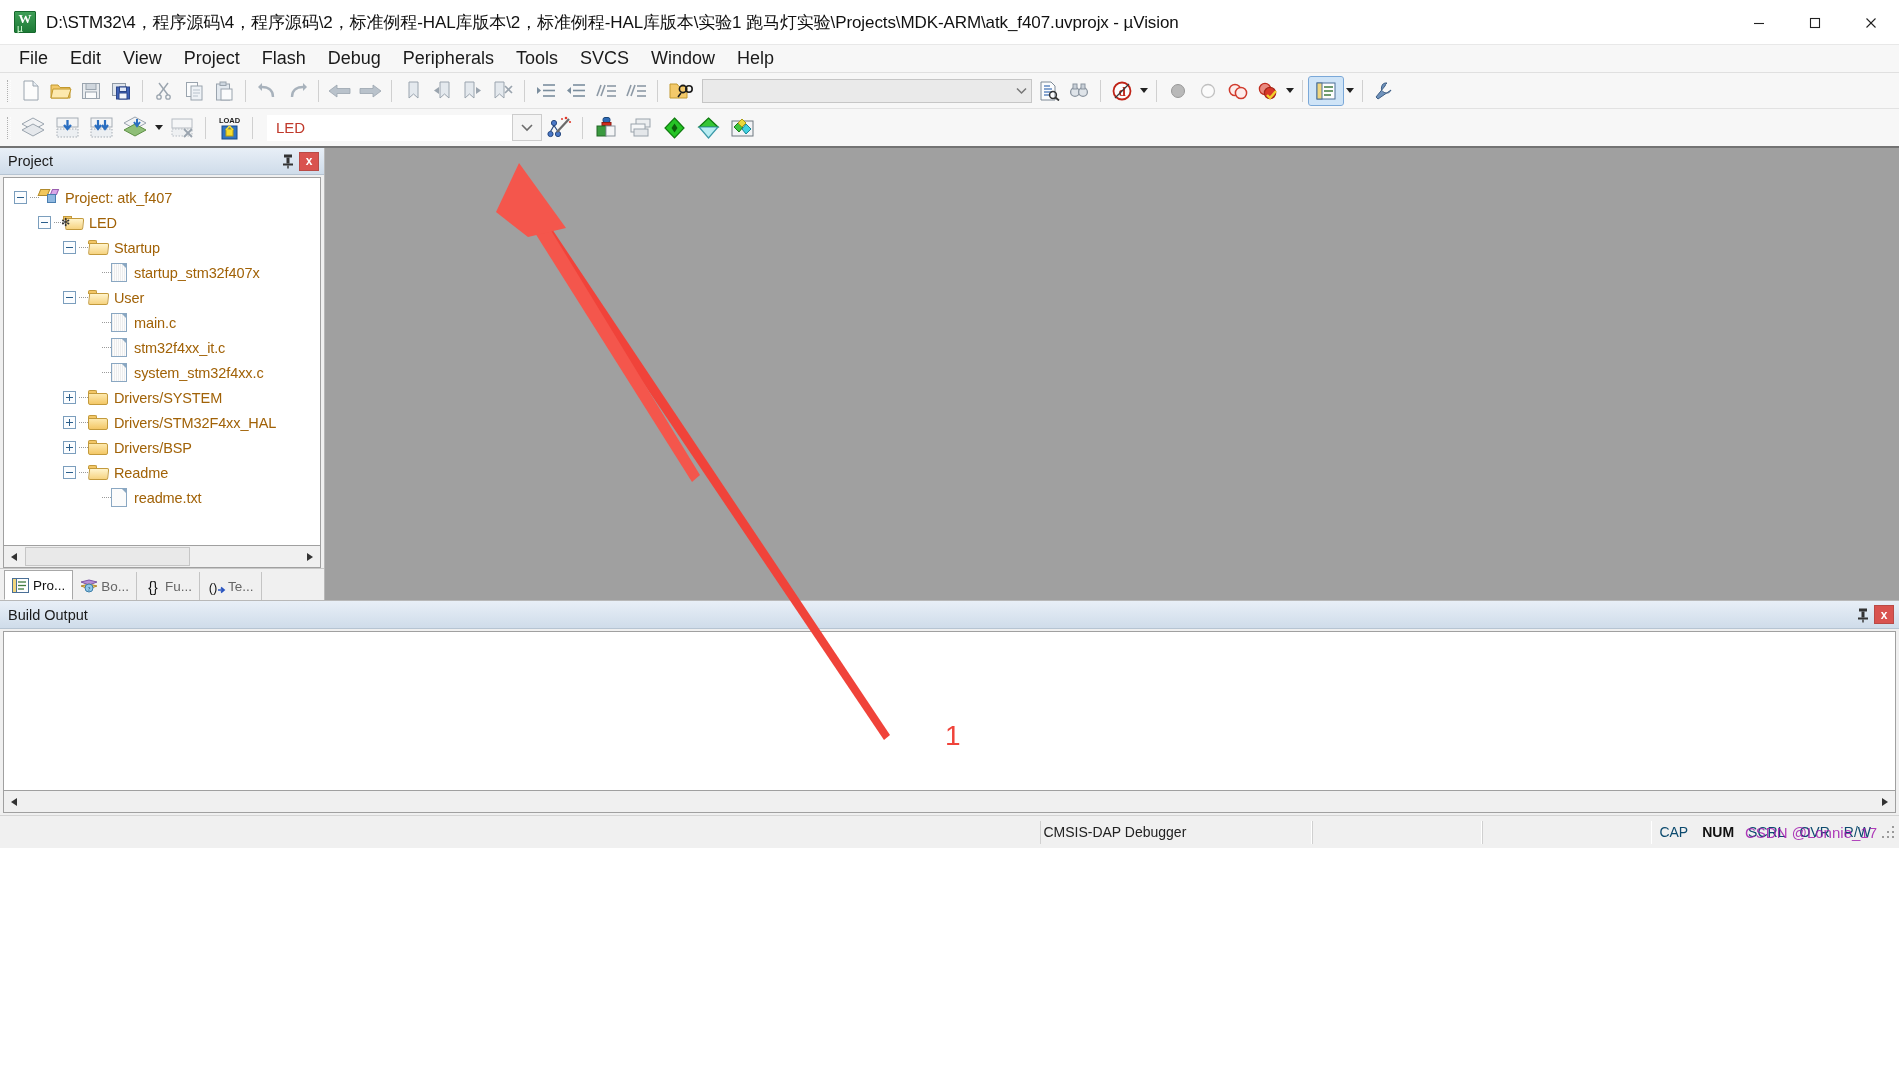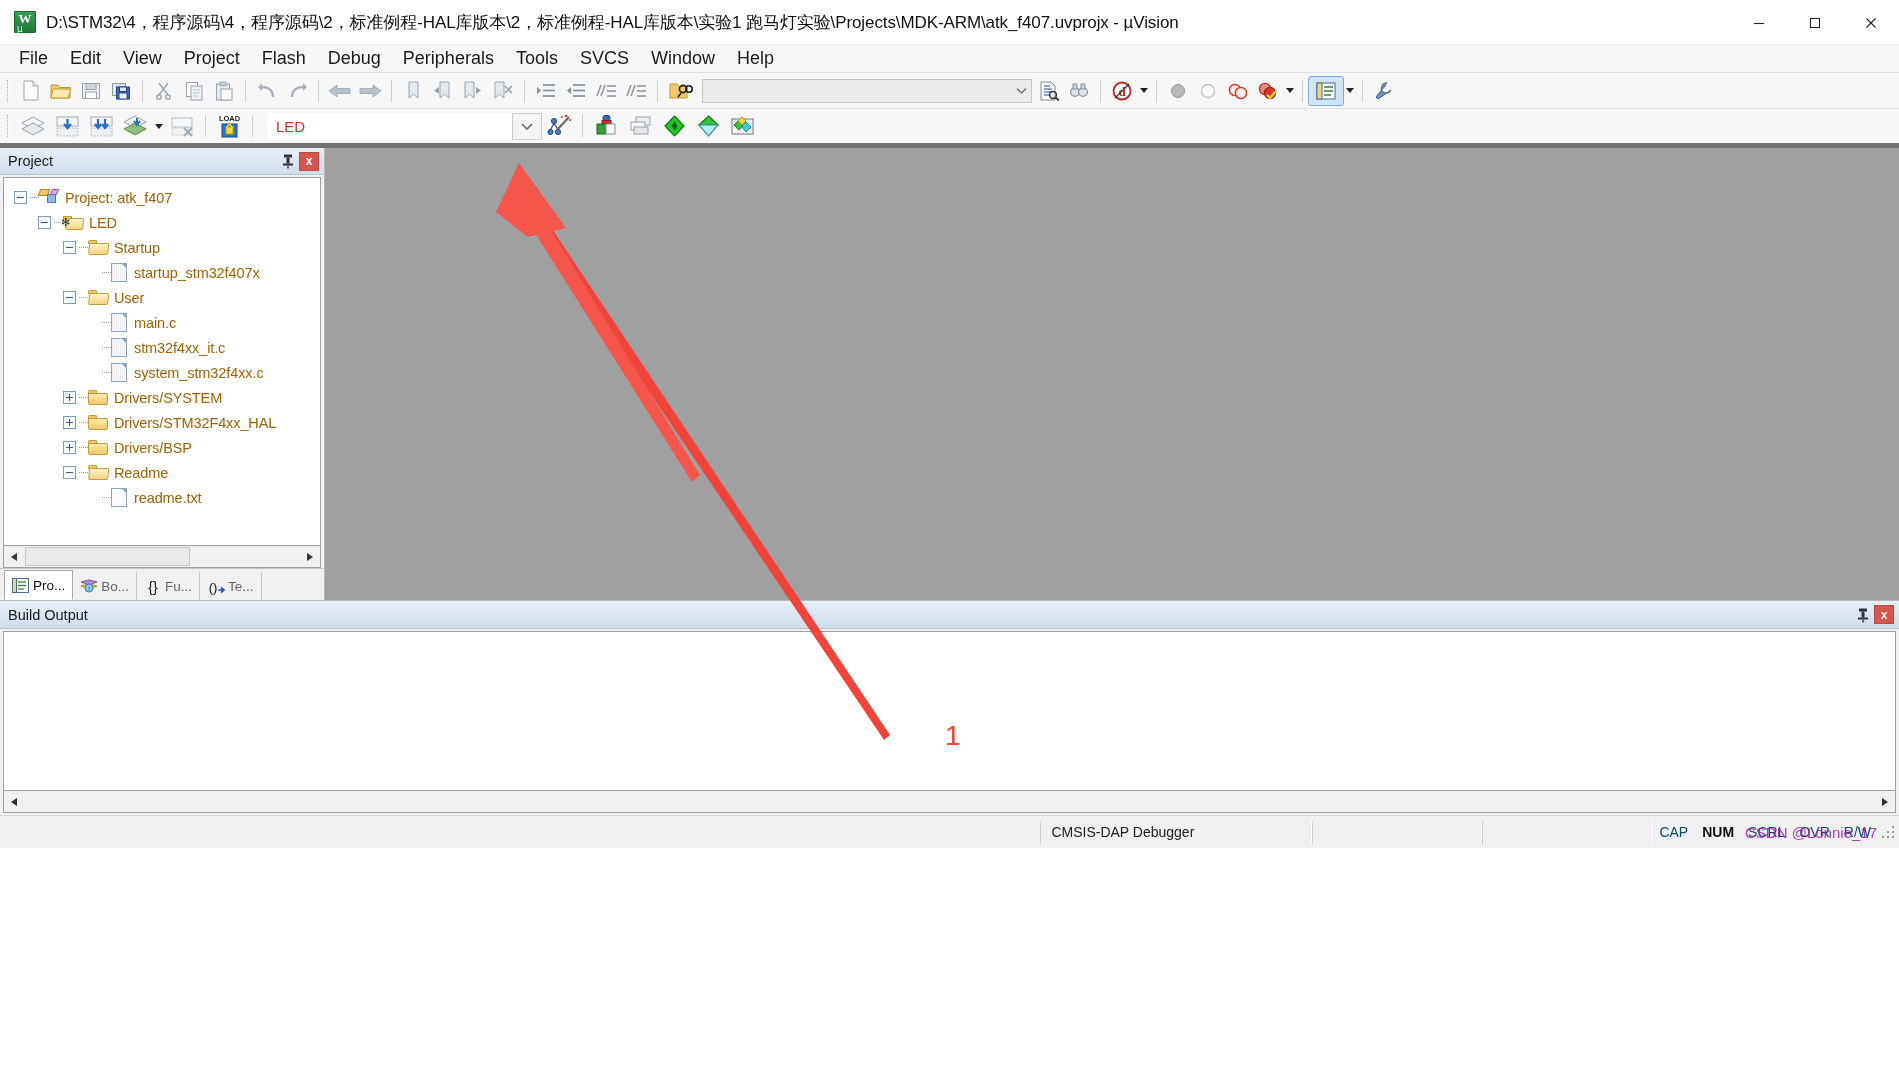--- a/index.html
+++ b/index.html
@@ -76,21 +76,21 @@
   }
 
   
   .toolbar {
     background: #f7f7f7;
     display: flex; align-items: center;
     border-bottom: 1px solid #e2e2e2;
     padding-left: 4px;
   }
   .toolbar.row1 { height: 36px; flex: 0 0 36px; }
-  .toolbar.row2 { height: 39px; flex: 0 0 39px; border-bottom: 5px solid #737373; }
+  .toolbar.row2 { height: 39px; flex: 0 0 39px; border-bottom: 2px solid #737373; }
   .grip {
     width: 4px; height: 22px;
     border-left: 1px dotted #b0b0b0;
     border-right: 1px dotted #fdfdfd;
     margin: 0 5px 0 3px;
     flex: 0 0 4px;
   }
   .tb-btn {
     width: 30px; height: 28px;
     display: flex; align-items: center; justify-content: center;
@@ -381,21 +381,21 @@
     height: 33px; flex: 0 0 33px;
     background: #f0f0f0;
     border-top: 1px solid #d4d4d4;
     display: flex; align-items: center;
     font-size: 14px; color: #222;
     position: relative;
   }
   .sb-cell {
     height: 23px; display: flex; align-items: center;
     border-left: 1px solid #d0d0d0; border-right: 1px solid #ffffff;
-    padding: 0 10px; white-space: nowrap;
+    padding: 0 2px; white-space: nowrap;
   }
   .sb-flex { flex: 1 1 auto; border: none; }
   .sb-ind {
     padding: 0 7px; color: #0c4a6e; font-size: 14px;
   }
   .sb-ind.on { color: #111; font-weight: bold; }
   .sb-grip {
     width: 16px; height: 16px; margin: 0 3px 0 2px;
     background:
       radial-gradient(circle 1.2px at 3px 13px, #9a9a9a 99%, transparent),

